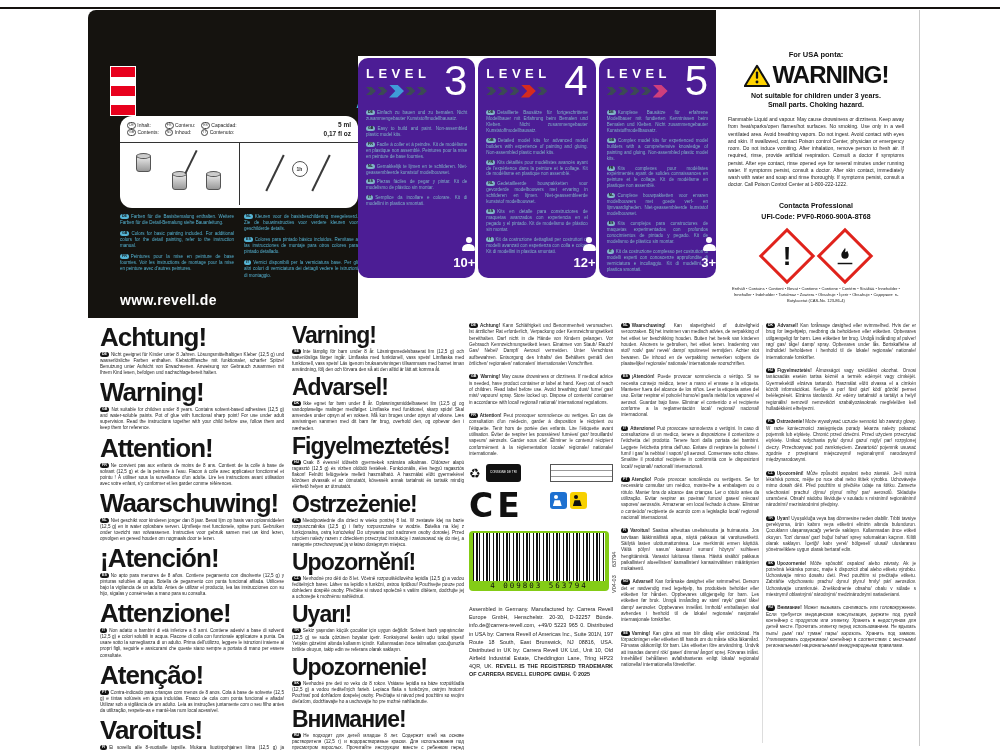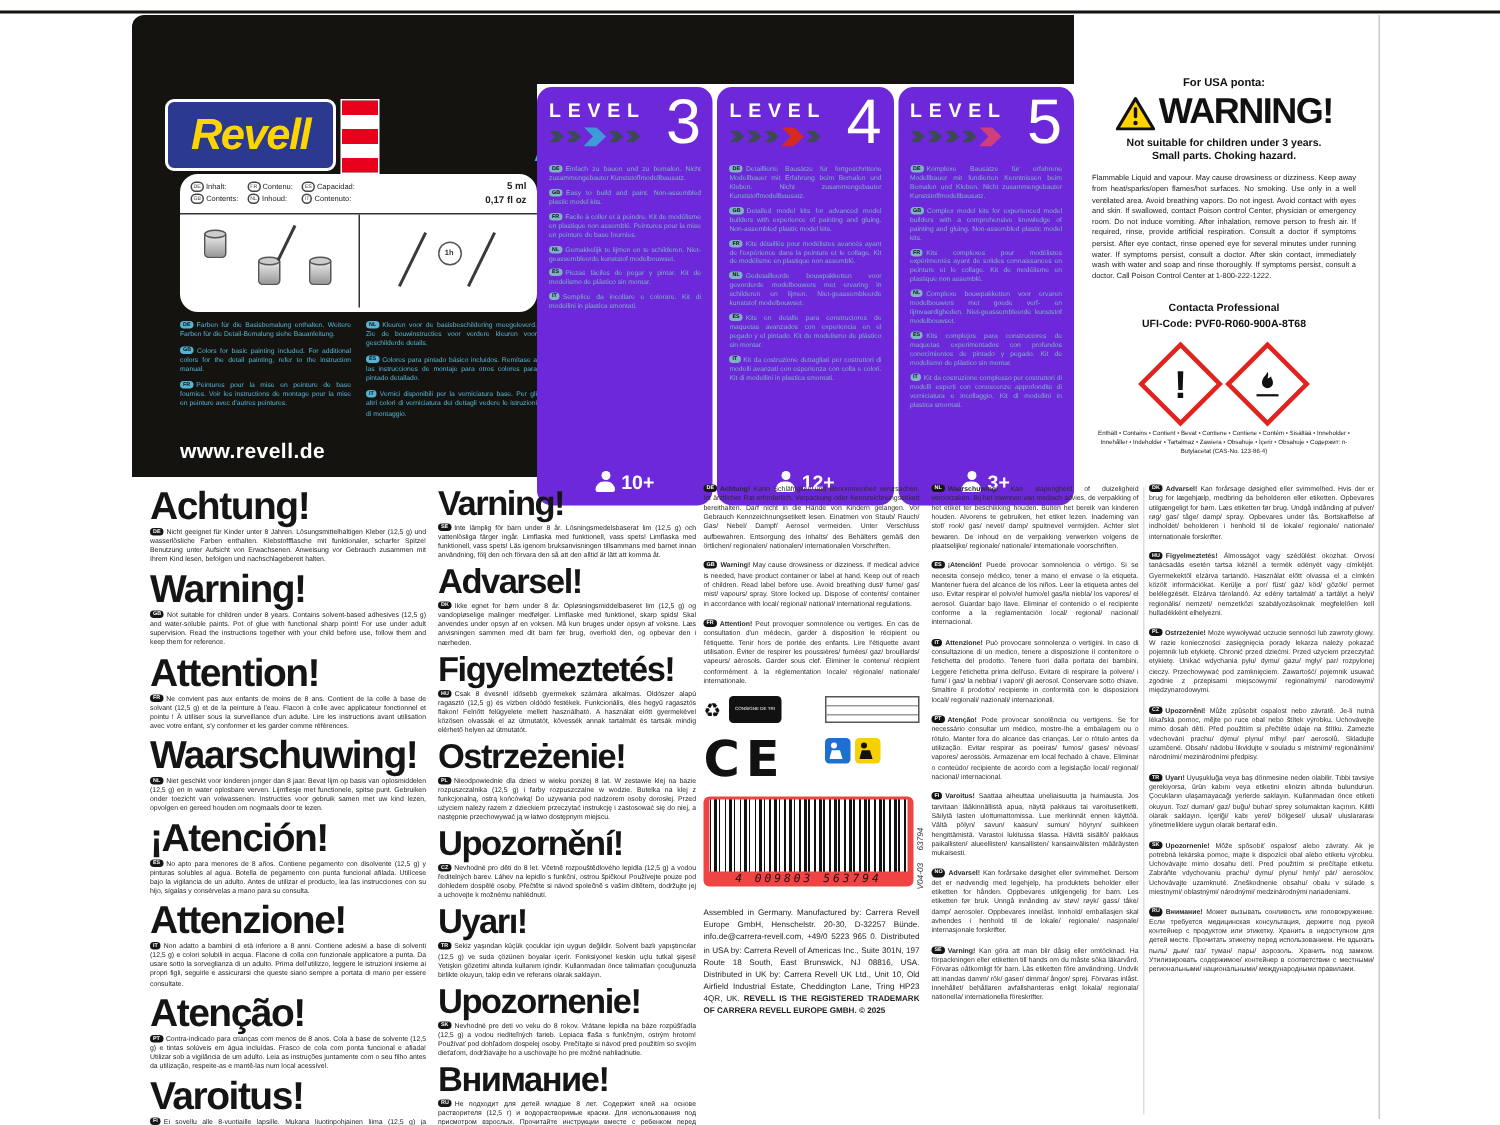--- a/index.html
+++ b/index.html
@@ -27,30 +27,30 @@
   .brush{position:absolute;width:2px;height:40px;background:#3a3a3a;transform:rotate(26deg);}
   .clock{position:absolute;width:14px;height:14px;border:1.5px solid #555;border-radius:50%;font-size:5px;font-weight:bold;color:#333;display:flex;align-items:center;justify-content:center;background:#fff;}
   .paintcols{position:absolute;left:32px;top:204px;width:238px;display:flex;gap:10px;}
   .paintcol{flex:1;}
   .tealp{font-size:4.5px;line-height:1.35;color:#55b4d4;text-align:justify;margin:0 0 5px 0;}
   .tealp .badge{background:#55b4d4;color:#101010;}
   .badge{display:inline-block;border-radius:5px;font-size:3.6px;font-weight:bold;padding:0 2px;line-height:1.4;margin-right:2px;vertical-align:1px;}
   .website{position:absolute;left:32px;top:282px;color:#fff;font-weight:bold;font-size:14px;letter-spacing:0.3px;}
   
   .levelstrip{position:absolute;left:358px;top:56px;width:358px;height:262px;background:#fff;display:flex;gap:3px;padding:2px 0 0 0;box-sizing:border-box;}
-  .lvl{flex:1;background:#6d28d9;border-radius:10px;position:relative;padding:8px 8px 26px 8px;box-sizing:border-box;height:279px;}
+  .lvl{flex:1;background:#4c1d95;border-radius:10px;position:relative;padding:8px 8px 26px 8px;box-sizing:border-box;height:220px;}
   .lvl-head{position:relative;height:42px;margin-bottom:2px;}
   .lvl-word{color:#fff;font-size:13px;font-weight:bold;letter-spacing:4.5px;}
   .lvl-num{position:absolute;right:0;top:-6px;color:#fff;font-size:42px;font-weight:400;line-height:1;}
   .arrows{display:flex;align-items:center;gap:1.5px;margin-top:3px;height:14px;}
   .arr{width:10px;height:8px;background:#3c4a55;clip-path:polygon(0 0,55% 0,100% 50%,55% 100%,0 100%,42% 50%);}
   .arr.hi{width:15px;height:13px;}
   .lvl p{font-size:4.5px;line-height:1.32;color:#7fb2c6;text-align:justify;margin:0 0 4px 0;}
   .lvl .badge{background:#7fb2c6;color:#101010;}
-  .lvl-foot{position:absolute;left:0;right:0;bottom:8px;display:flex;align-items:flex-start;justify-content:center;gap:4px;color:#fff;font-weight:bold;font-size:13px;}
+  .lvl-foot{position:absolute;left:0;right:0;bottom:8px;display:flex;align-items:flex-end;justify-content:center;gap:4px;color:#fff;font-weight:bold;font-size:13px;flex-direction:column;}
   .person{position:relative;width:13px;height:14px;display:inline-block;}
   .person::before{content:"";position:absolute;top:0;left:3.5px;width:6px;height:6px;border-radius:50%;background:#fff;}
   .person::after{content:"";position:absolute;bottom:0;left:0;width:13px;height:7px;border-radius:7px 7px 2px 2px;background:#fff;}
   
   .usa{position:absolute;left:722px;top:10px;width:188px;height:308px;background:#fff;padding:40px 6px 0 6px;box-sizing:border-box;}
   .usa-for{text-align:center;font-weight:bold;font-size:7.5px;color:#111;}
   .usa-warnrow{display:flex;align-items:center;justify-content:center;gap:3px;margin-top:2px;}
   .usa-warnrow svg{width:26px;height:23px;}
   .usa-warntext{font-size:24px;font-weight:800;letter-spacing:-1px;color:#111;}
   .usa-sub{text-align:center;font-weight:bold;font-size:7px;line-height:1.3;color:#111;margin-top:2px;}
@@ -80,40 +80,37 @@
   .cerow{display:flex;align-items:flex-start;gap:26px;margin:4px 0 6px 0;}
   .ce{font-size:33px;font-weight:bold;color:#111;letter-spacing:4px;font-family:"DejaVu Sans",sans-serif;}
   .bins{display:flex;gap:3px;margin-top:6px;}
   .bin{width:17px;height:17px;border-radius:3px;position:relative;}
   .bin.blue{background:#1d70d0;}
   .bin.yellow{background:#f7d000;}
   .bin::before{content:"";position:absolute;left:4px;top:3px;width:4px;height:4px;border-radius:50%;background:#fff;}
   .bin.yellow::before{background:#111;}
   .bin::after{content:"";position:absolute;left:3px;top:8px;width:9px;height:6px;background:#fff;clip-path:polygon(0 100%,20% 0,80% 0,100% 100%);}
   .bin.yellow::after{background:#111;}
-  .barcode-wrap{position:relative;width:132px;background:#ef4444;border-radius:4px;padding:2px 4px 1px 4px;margin-top:4px;font-style:italic;}
+  .barcode-wrap{position:relative;width:132px;background:#84cc16;border-radius:4px;padding:2px 4px 1px 4px;margin-top:4px;}
   .barcode{height:48px;background:repeating-linear-gradient(90deg,#111 0 1px,#fff 1px 3px,#111 3px 5px,#fff 5px 6px,#111 6px 7px,#fff 7px 10px);}
   .barcode-digits{font-family:"DejaVu Sans Mono",monospace;font-size:7.5px;color:#111;letter-spacing:2px;text-align:center;}
   .sidecode{position:absolute;font-size:5.5px;color:#333;transform:rotate(-90deg);transform-origin:left top;white-space:nowrap;}
   .mfg{font-size:5.4px;line-height:1.5;color:#222;text-align:justify;margin-top:14px;}
   .mfg .tm{font-weight:bold;}
 </style>
 </head>
 <body>
 
 <div class="sheet">
   <div class="toprule"></div>
   <div class="edge-v" style="left:919px;"></div>
   <div class="col-div" style="left:762px;top:325px;height:418px;"></div>
 
   <div class="banner">
     <div class="logo">
-      <div class="logo-box">
-          <span>Revell</span>
-        </div>
       <div class="logo-flag"></div>
     </div>
     <div class="aqua">AQUA COLOR</div>
 
     <div class="infobox">
       <div class="ib-head">
         <div class="ib-col">
           <div><span class="b2">DE</span> <span>Inhalt:</span></div>
           <div><span class="b2">GB</span> <span>Contents:</span></div>
         </div>

